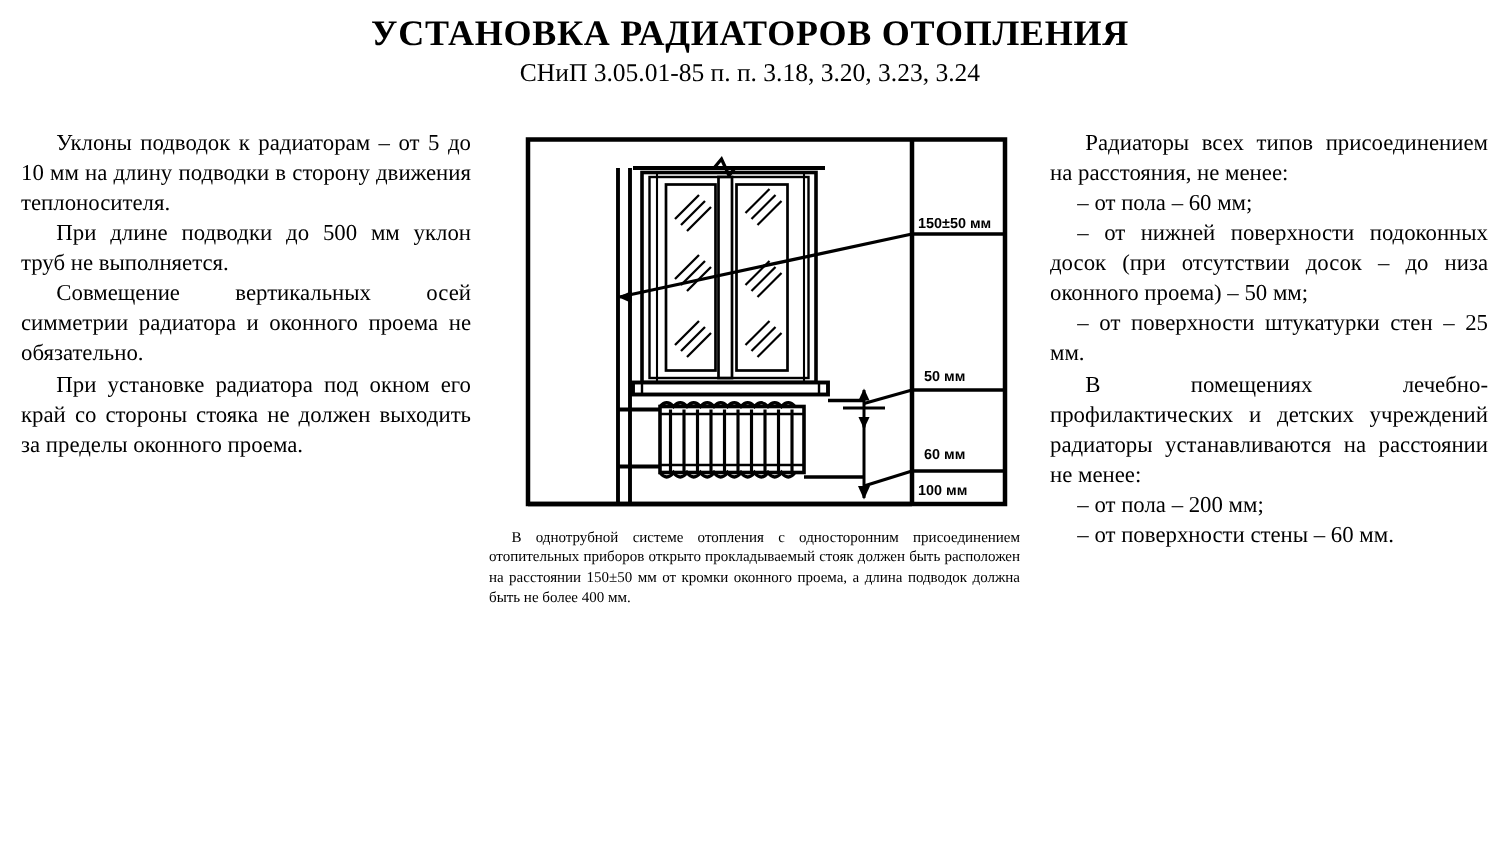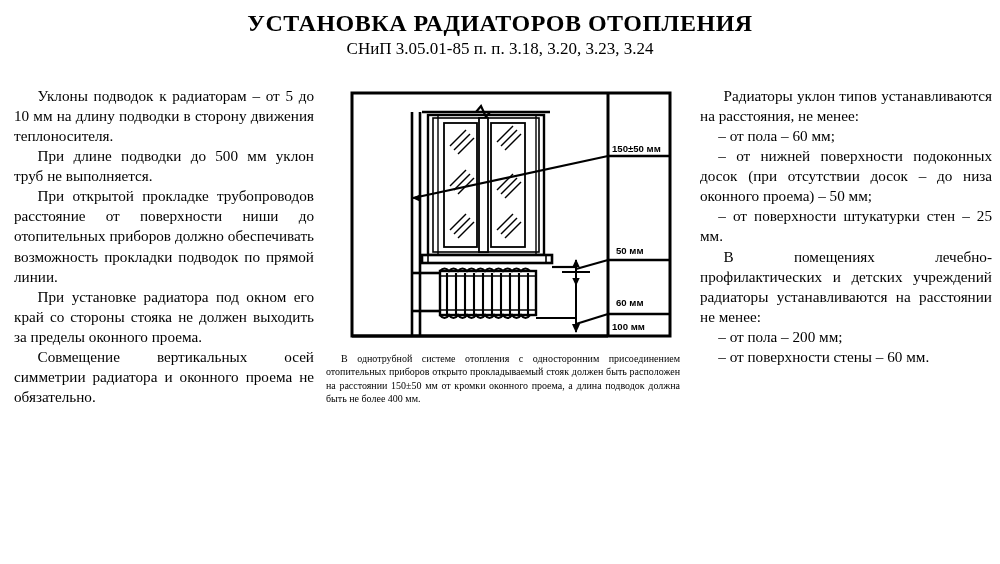--- a/index.html
+++ b/index.html
@@ -68,23 +68,22 @@
   <div class="header">
     <h1 class="doc-title">УСТАНОВКА РАДИАТОРОВ ОТОПЛЕНИЯ</h1>
     <p class="doc-subtitle">СНиП 3.05.01-85 п. п. 3.18, 3.20, 3.23, 3.24</p>
   </div>
 
   <div class="columns">
 
     <div class="col col-left">
       <p>Уклоны подводок к радиаторам – от 5 до 10 мм на длину подводки в сторону движения теплоносителя.</p>
       <p>При длине подводки до 500 мм уклон труб не выполняется.</p>
-      <p>При открытой прокладке трубопроводов расстояние от поверхности ниши до отопительных приборов должно обеспечивать возможность прокладки подводок по прямой линии.</p>
+      <p>Совмещение вертикальных осей симметрии радиатора и оконного проема не обязательно.</p>
       <p>При установке радиатора под окном его край со стороны стояка не должен выходить за пределы оконного проема.</p>
-      <p>Совмещение вертикальных осей симметрии радиатора и оконного проема не обязательно.</p>
     </div>
 
     <div class="col-center">
 
       <div class="figure-wrap">
         <svg class="figure" width="330" height="250" viewBox="0 0 330 250" xmlns="http://www.w3.org/2000/svg">
 
           <g>
             <rect x="2" y="3" width="318" height="243" fill="#ffffff" stroke="#000000" stroke-width="3"></rect>
           </g>
@@ -221,21 +220,21 @@
             <text class="dim-label" x="266" y="216">60 мм</text>
             <text class="dim-label" x="262" y="240">100 мм</text>
           </g>
         </svg>
       </div>
 
       <p class="caption">В однотрубной системе отопления с односторонним присоединением отопительных приборов открыто прокладываемый стояк должен быть расположен на расстоянии 150±50 мм от кромки оконного проема, а длина подводок должна быть не более 400 мм.</p>
     </div>
 
     <div class="col col-right">
-      <p>Радиаторы уклон типов устанавливаются на расстояния, не менее:</p>
+      <p>Радиаторы всех типов присоединением на расстояния, не менее:</p>
       <p class="dash">– от пола – 60 мм;</p>
       <p class="dash">– от нижней поверхности подоконных досок (при отсутствии досок – до низа оконного проема) – 50 мм;</p>
       <p class="dash">– от поверхности штукатурки стен – 25 мм.</p>
       <p>В помещениях лечебно-профилактических и детских учреждений радиаторы устанавливаются на расстоянии не менее:</p>
       <p class="dash">– от пола – 200 мм;</p>
       <p class="dash">– от поверхности стены – 60 мм.</p>
     </div>
 
   </div>
 </div>

